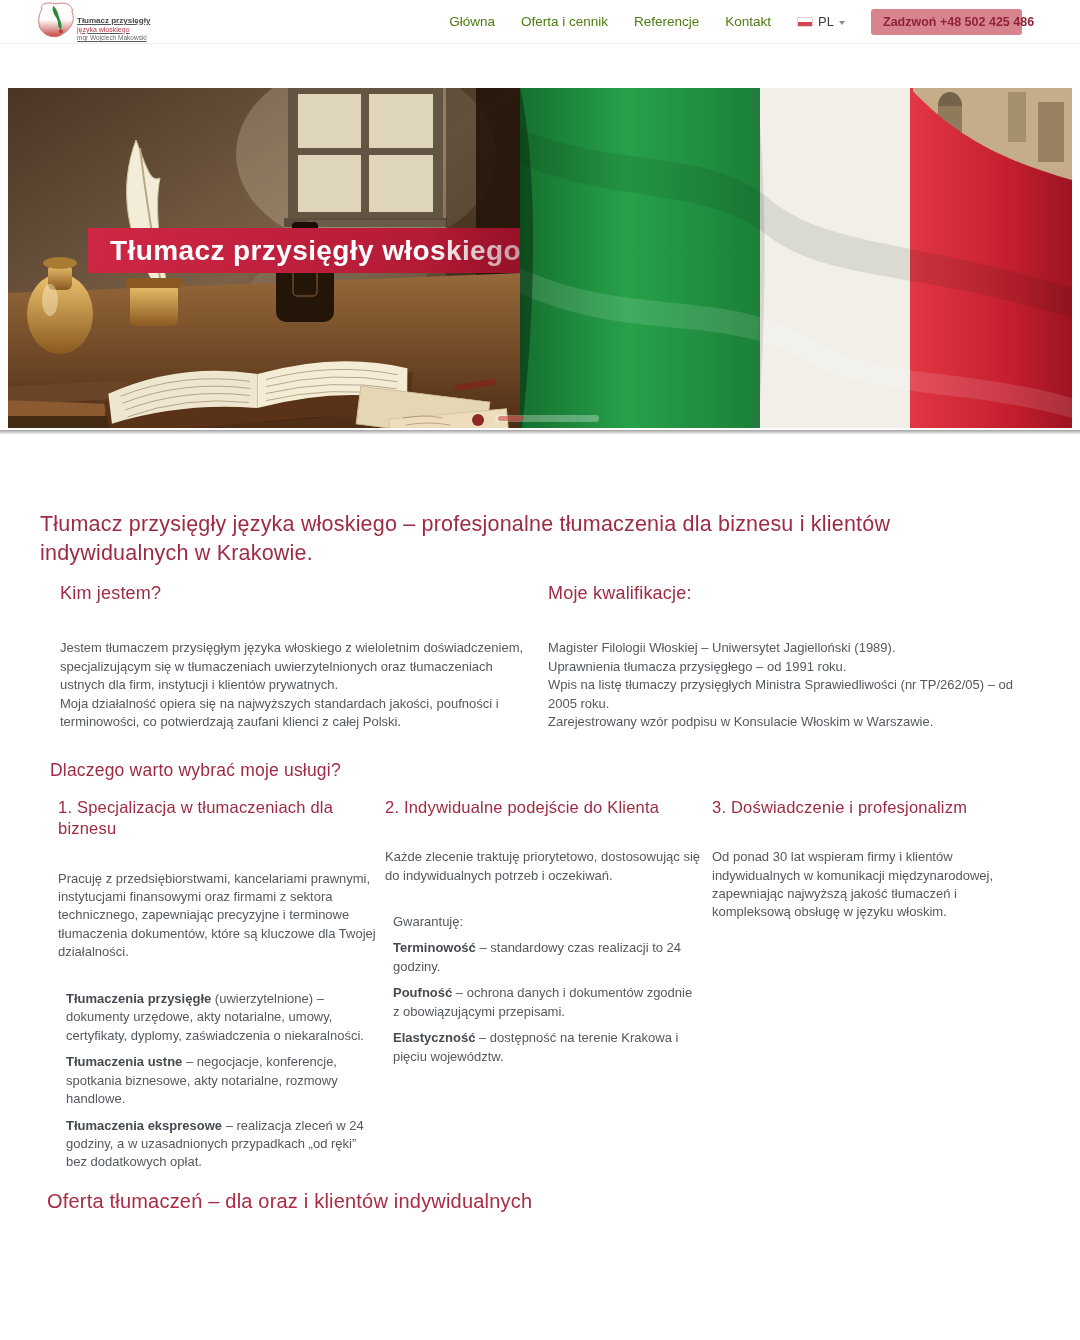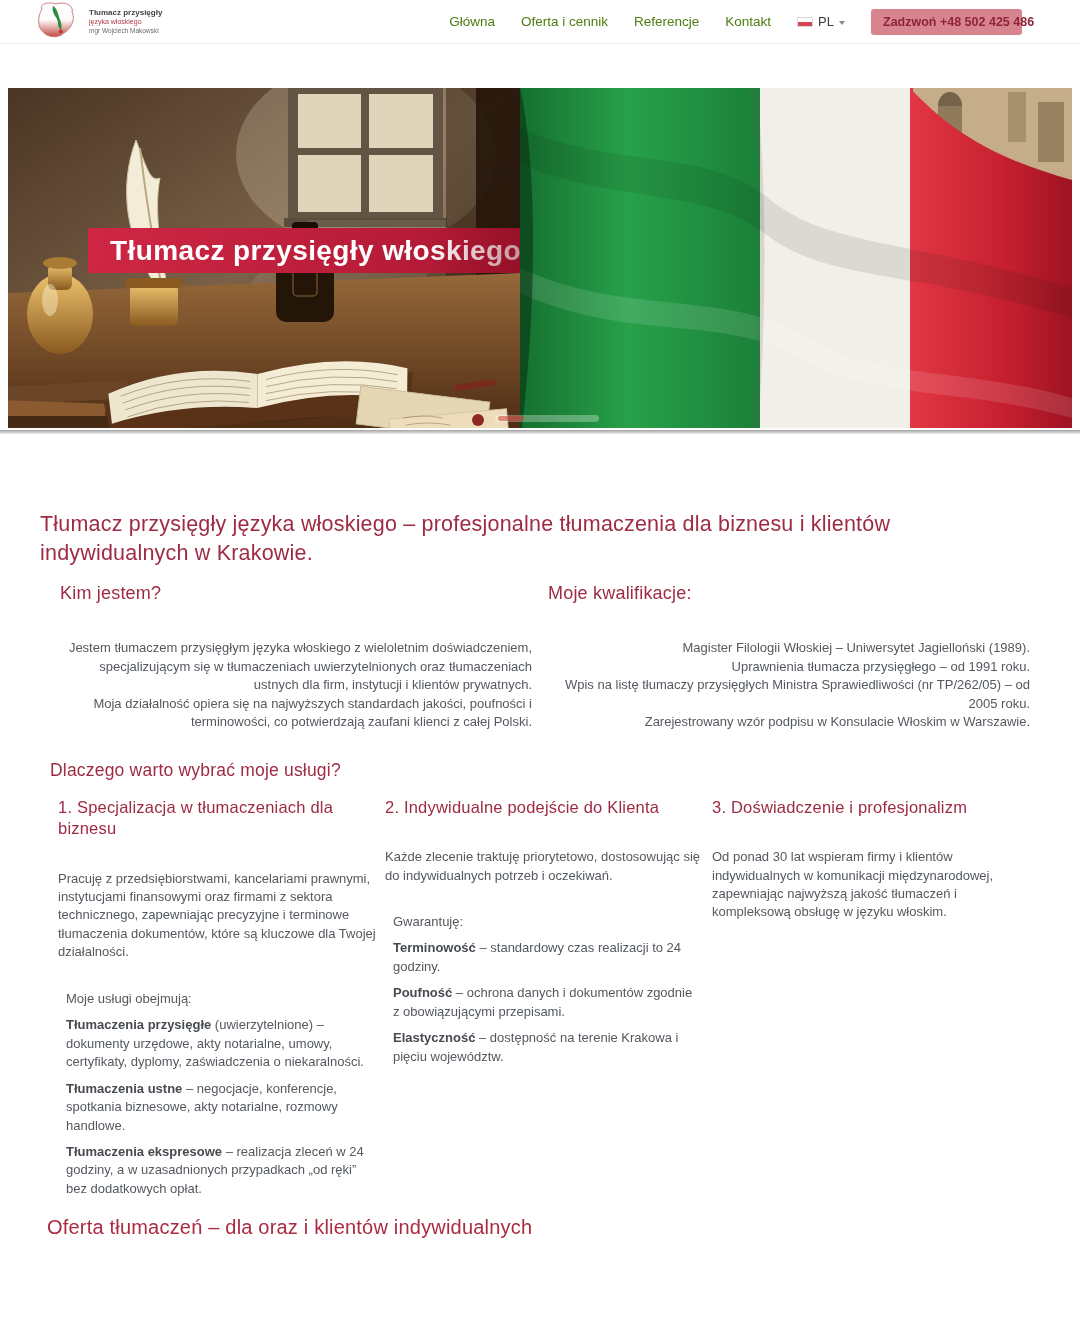--- a/index.html
+++ b/index.html
@@ -8,21 +8,21 @@
     width:1080px; height:1340px; overflow:hidden; position:relative;
     background:#ffffff; color:#54595f;
     font-family:"Liberation Sans", sans-serif;
   }
 
   
   .header {
     height:44px; display:flex; align-items:center;
     padding:0 58px 0 35px; border-bottom:1px solid #f3eef0;
   }
-  .logo { display:flex; align-items:center; gap:12px; cursor:pointer; }
+  .logo { display:flex; align-items:flex-end; gap:0; cursor:pointer;text-decoration:underline; }
   .logo-text { line-height:1.25; }
   .logo-line1 { font-size:8px; font-weight:700; color:#454545; }
   .logo-line2 { font-size:7px; color:#b23a47; }
   .logo-line3 { font-size:6.5px; color:#6a6a6a; }
   .nav { margin-left:auto; display:flex; align-items:center; gap:26px; }
   .nav-item { font-size:13.5px; font-weight:500; color:#4d7c0f; cursor:pointer; white-space:nowrap; }
   .lang { display:flex; align-items:center; gap:5px; cursor:pointer; }
   .flag-pl { width:16px; height:10px; border:1px solid #e0d5d5;
     background:linear-gradient(#fdfdfd 50%, #d64550 50%); border-radius:1px; }
   .lang-label { font-size:13px; font-weight:500; color:#3d3d3d; }
@@ -59,21 +59,21 @@
   .page-title {
     margin:76px 0 0; max-width:945px;
     color:#9e2b43; font-size:21.5px; font-weight:500; line-height:1.35; letter-spacing:.2px;
   }
   .sec-h {
     color:#9e2b43; font-size:18px; font-weight:500; margin:0; line-height:1.3; letter-spacing:.2px;
   }
   .cols2 { display:flex; margin-top:14px; }
   .col-left  { width:492px; padding-left:20px; }
   .col-right { width:482px; margin-left:16px; }
-  .body-block { margin-top:34px;text-align:right; }
+  .body-block { margin-top:34px; }
   .body-block p { margin:0; font-size:13px; line-height:1.42; }
 
   .why-h { color:#9e2b43; font-size:17.5px; font-weight:500; margin:28px 0 0; padding-left:10px; letter-spacing:.2px; }
 
   .cols3 { display:flex; gap:7px; margin-top:16px; padding-left:18px; }
   .col3 { width:320px; }
   .col3 h3 { color:#9e2b43; font-size:16.5px; font-weight:500; margin:0; line-height:1.3; letter-spacing:.2px; }
   .col3 .intro { margin:30px 0 0; font-size:13px; line-height:1.42; }
   .list-block { margin-top:28px; }
   .list-block p { margin:8px; font-size:13px; line-height:1.42; }
@@ -273,21 +273,20 @@
   </div>
 
   <h2 class="why-h">Dlaczego warto wybrać moje usługi?</h2>
 
   <div class="cols3">
 
     <div class="col3">
       <h3>1. Specjalizacja w tłumaczeniach dla biznesu</h3>
       <p class="intro">Pracuję z przedsiębiorstwami, kancelariami prawnymi, instytucjami finansowymi oraz firmami z sektora technicznego, zapewniając precyzyjne i terminowe tłumaczenia dokumentów, które są kluczowe dla Twojej działalności.</p>
       <div class="list-block">
-        <p>Moje usługi obejmują:</p>
         <p><strong>Tłumaczenia przysięgłe</strong><span> (uwierzytelnione) – dokumenty urzędowe, akty notarialne, umowy, certyfikaty, dyplomy, zaświadczenia o niekaralności.</span></p>
         <p><strong>Tłumaczenia ustne</strong><span> – negocjacje, konferencje, spotkania biznesowe, akty notarialne, rozmowy handlowe.</span></p>
         <p><strong>Tłumaczenia ekspresowe</strong><span> – realizacja zleceń w 24 godziny, a w uzasadnionych przypadkach „od ręki” bez dodatkowych opłat.</span></p>
       </div>
     </div>
 
     <div class="col3">
       <h3>2. Indywidualne podejście do Klienta</h3>
       <p class="intro">Każde zlecenie traktuję priorytetowo, dostosowując się do indywidualnych potrzeb i oczekiwań.</p>
       <div class="list-block">

